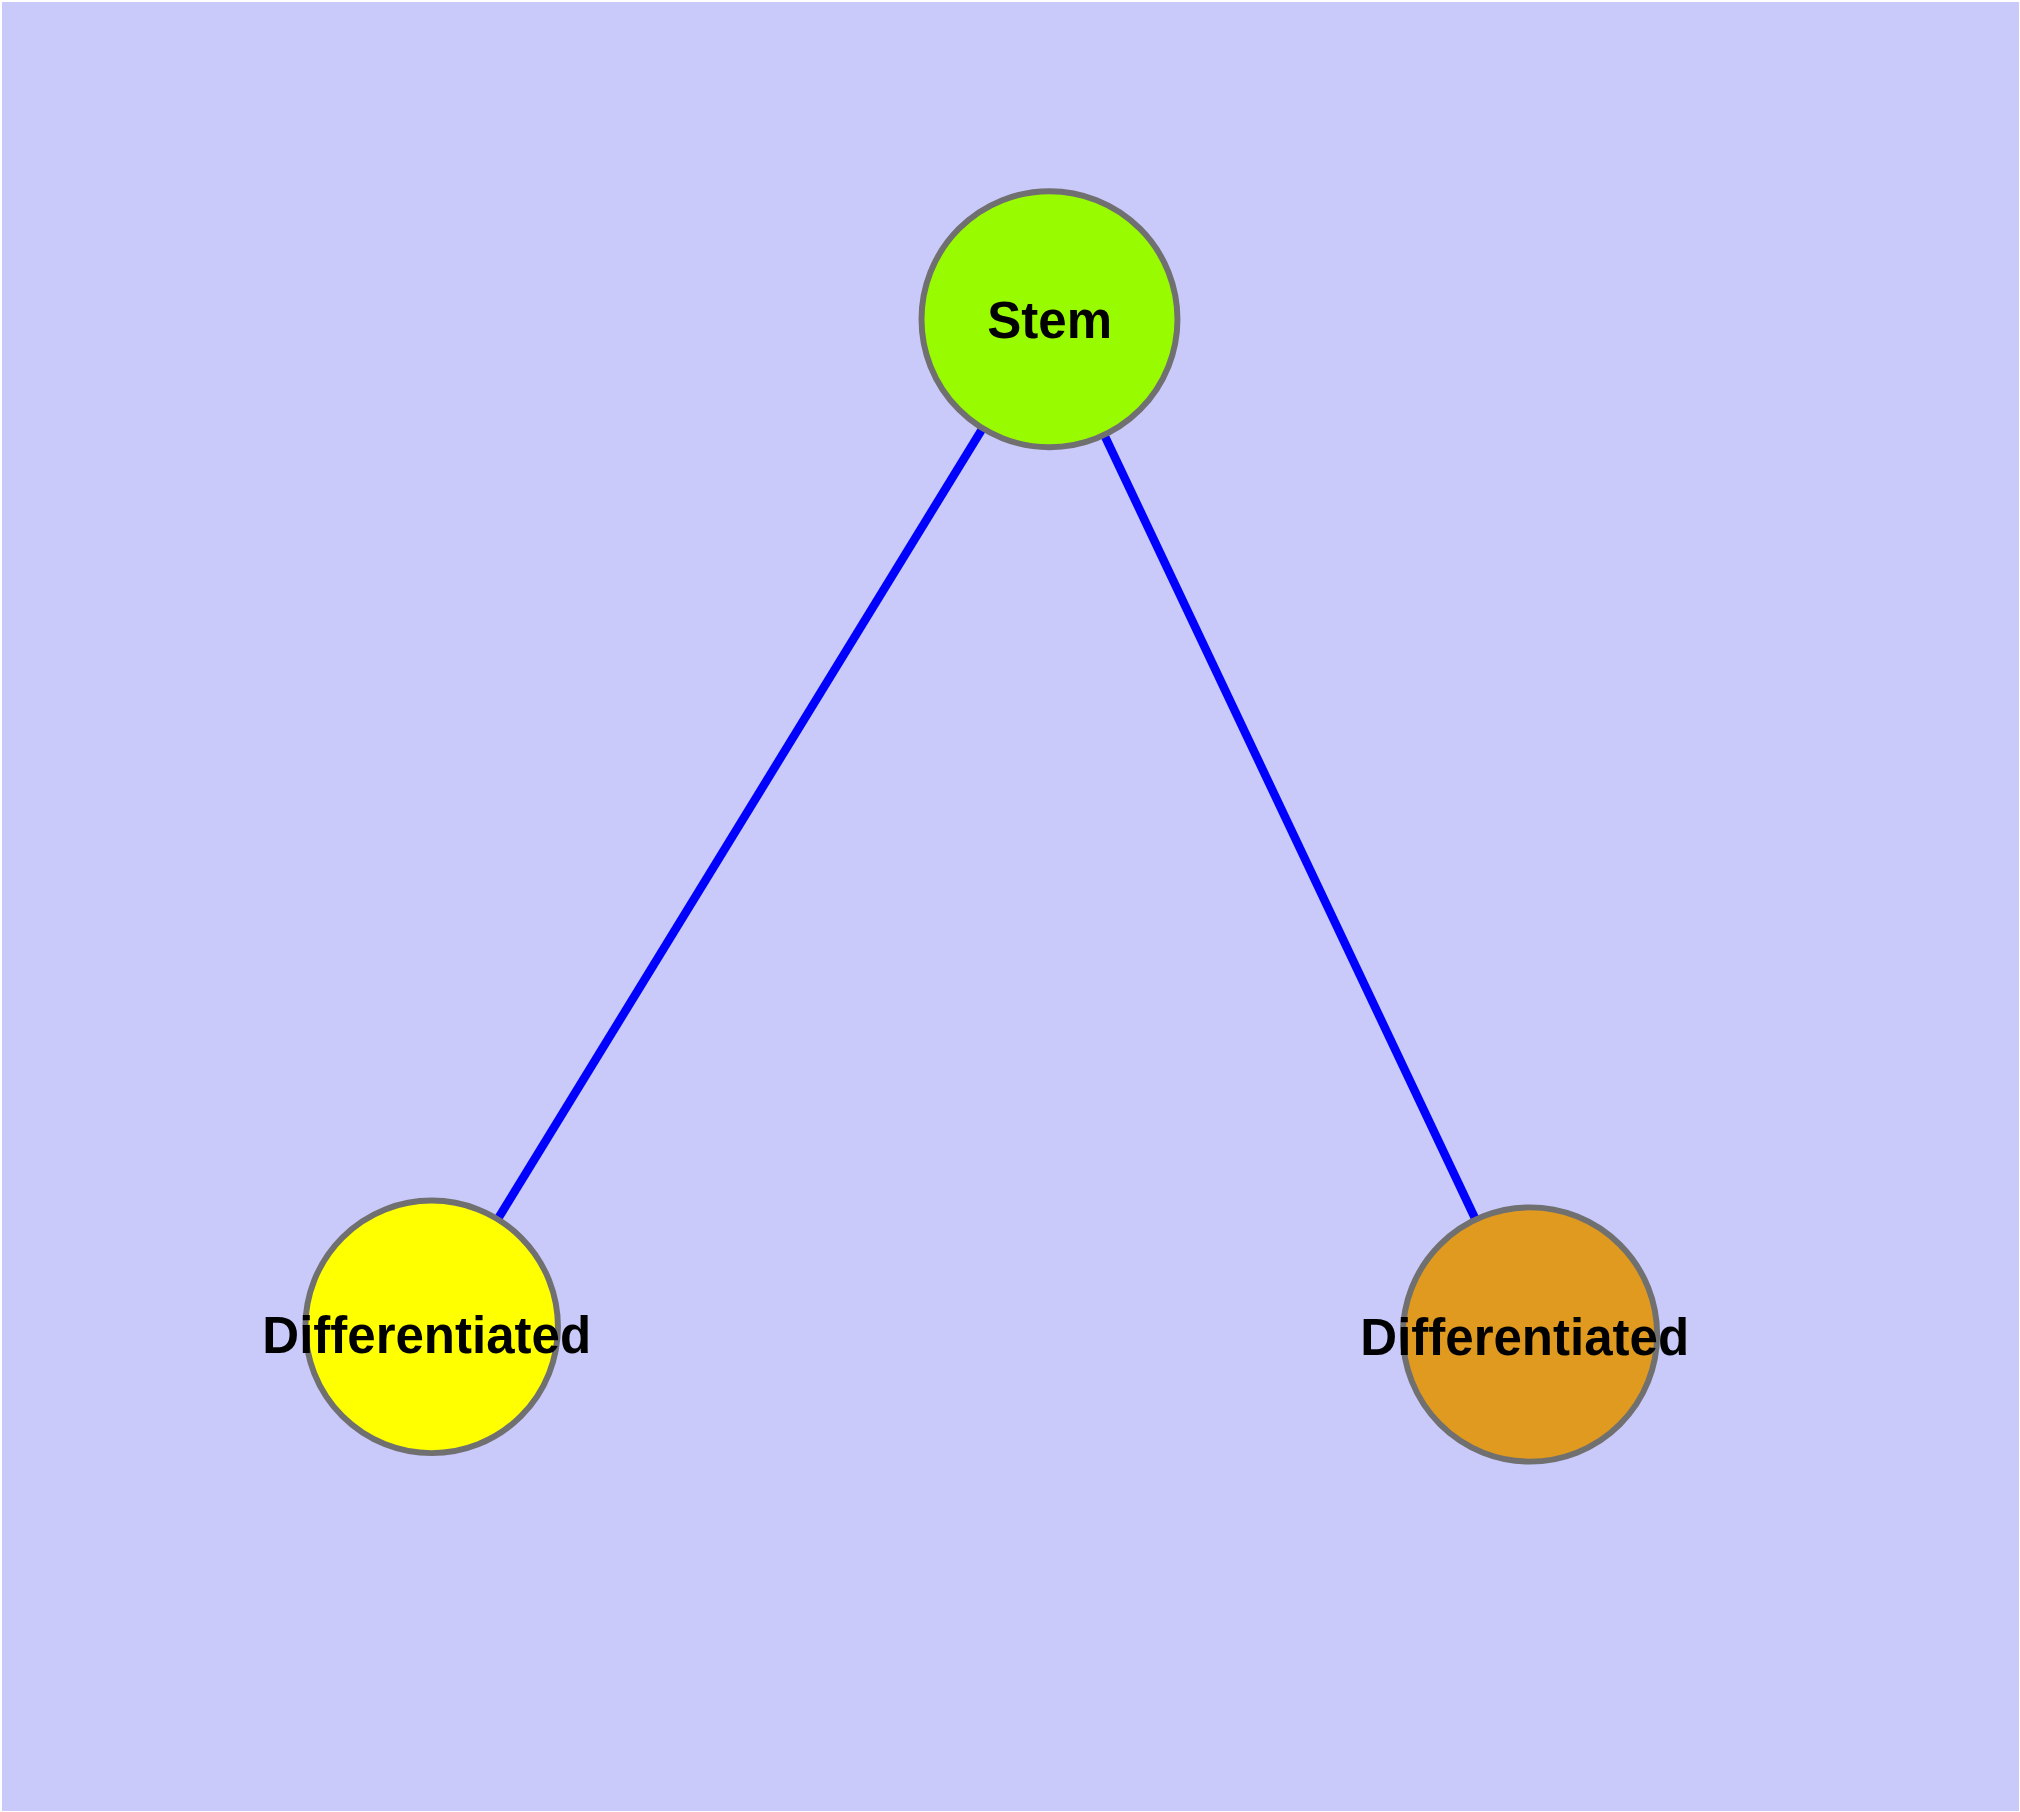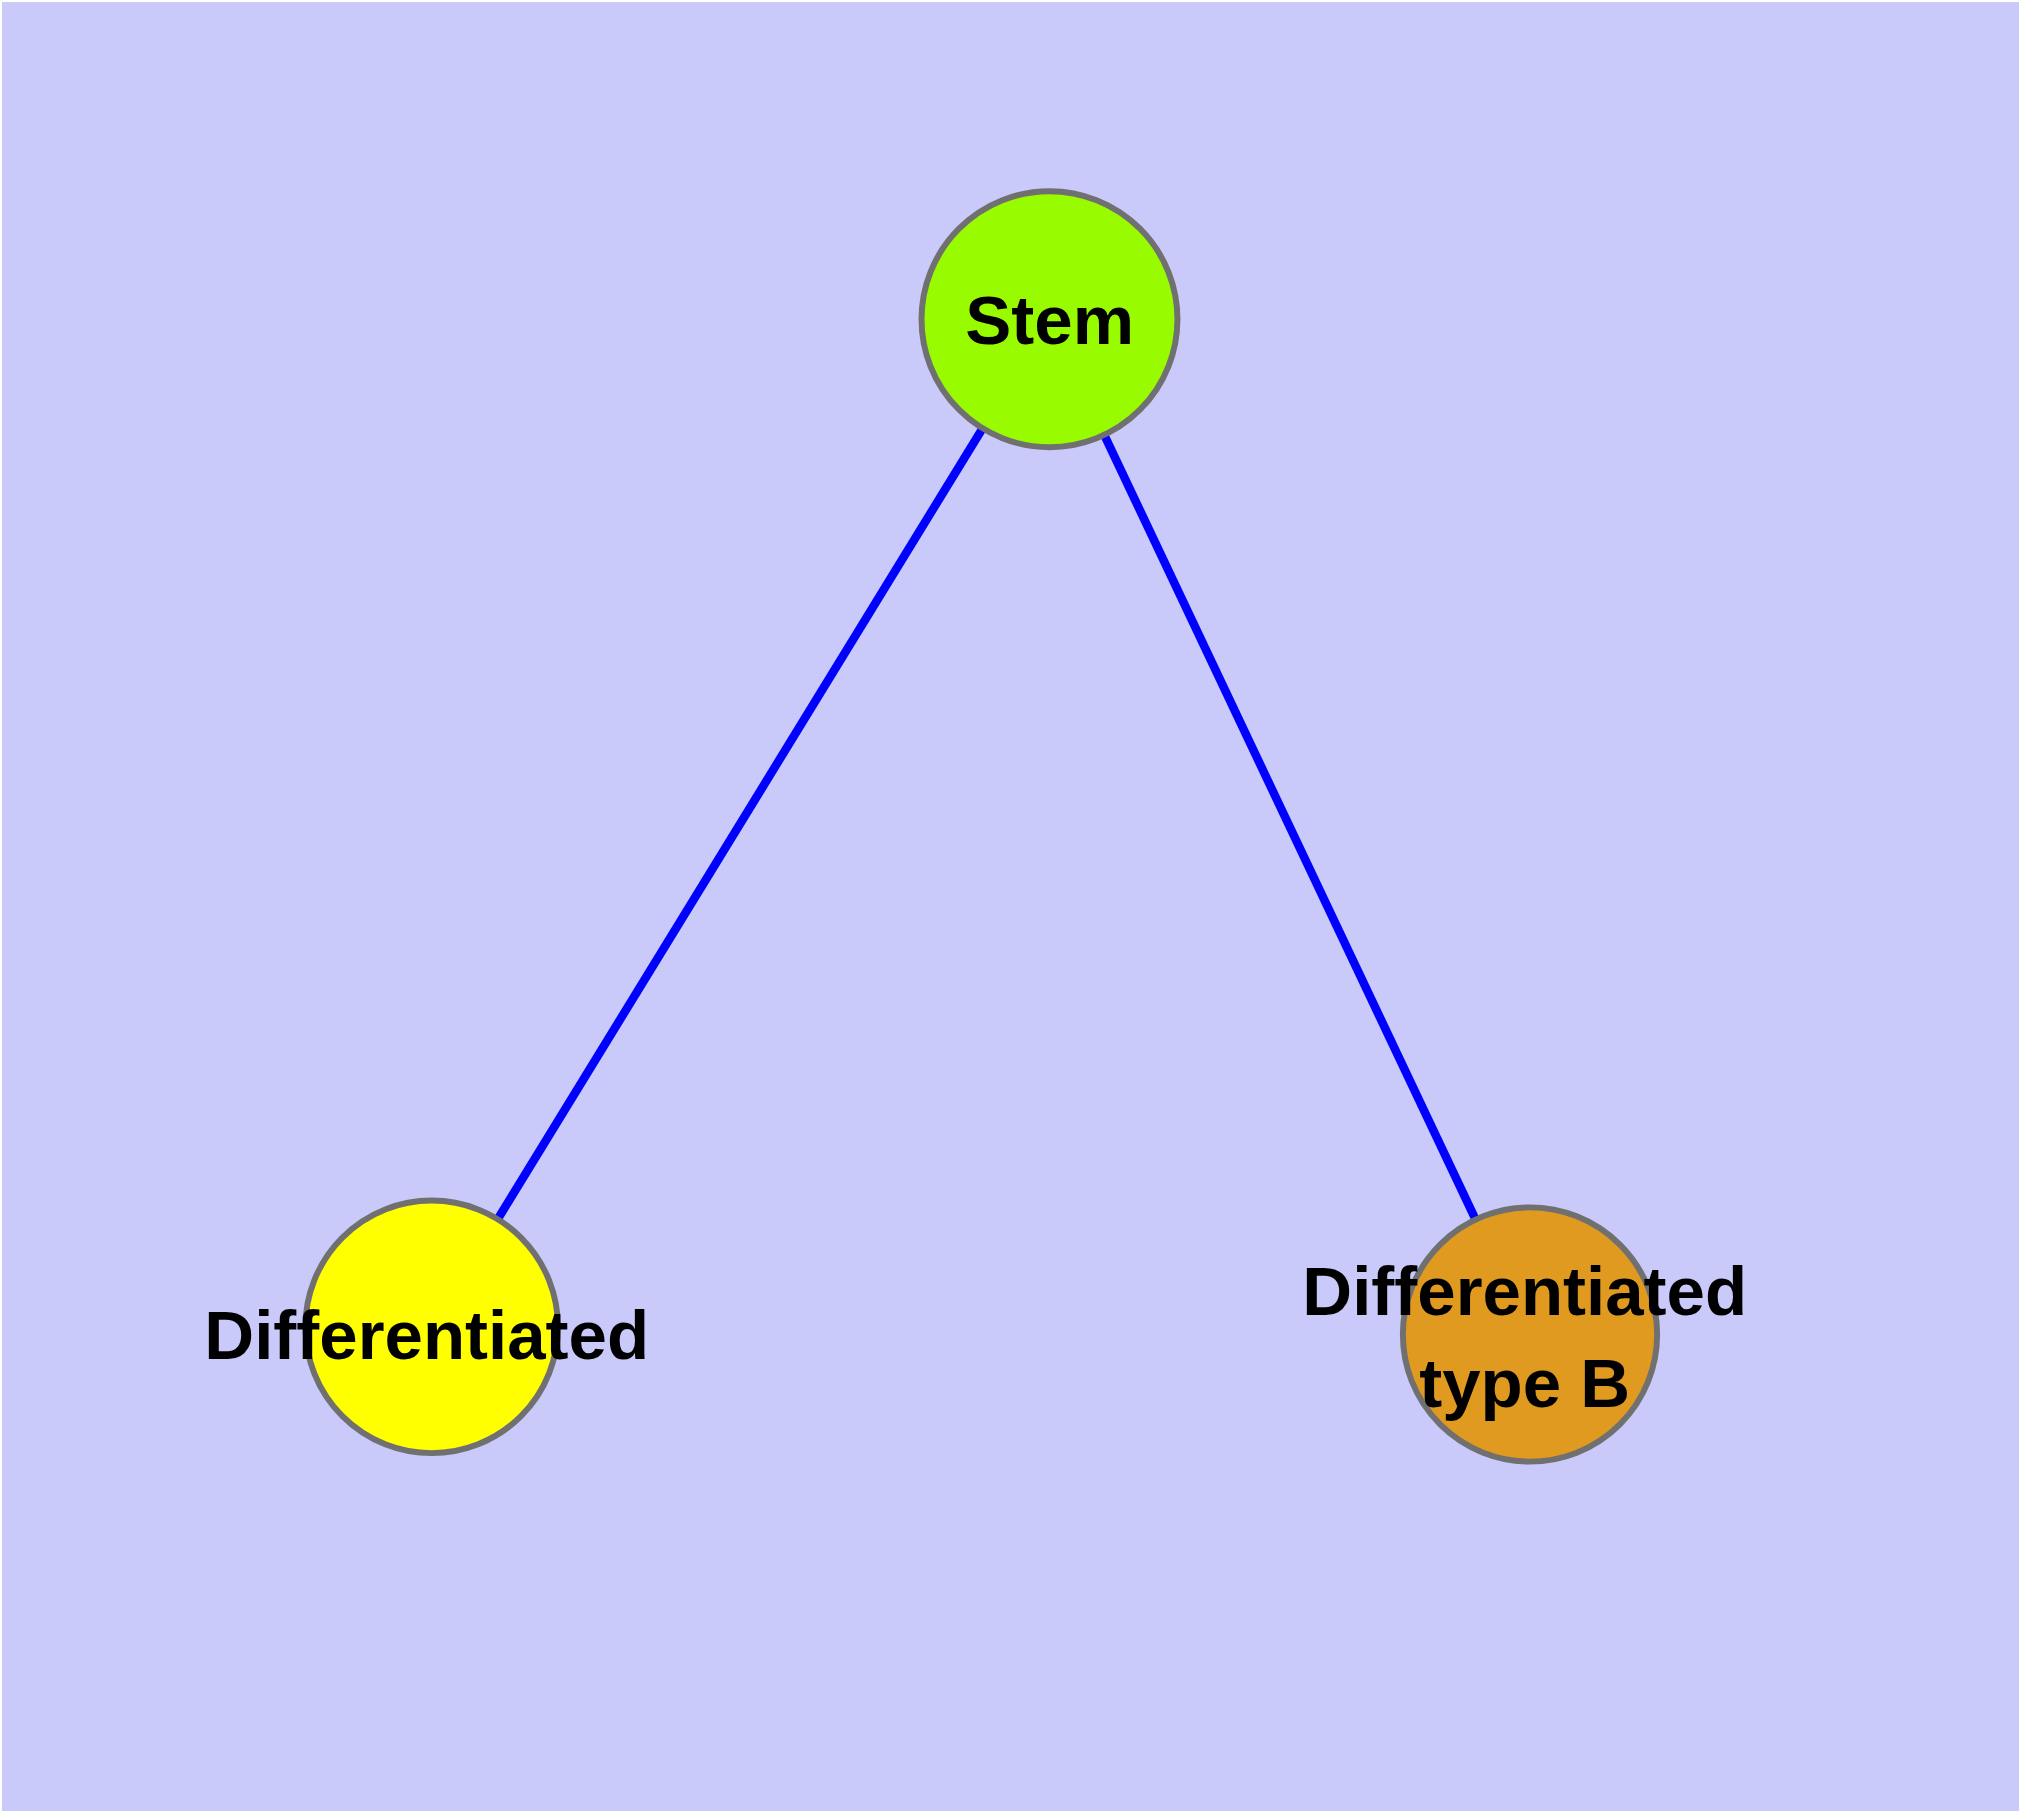--- a/index.html
+++ b/index.html
@@ -24,21 +24,21 @@
     left: 0;
     top: 0;
     width: 2017px;
     height: 1809px;
   }
   .node-label {
     position: absolute;
     transform: translate(-50%, -50%);
     color: #000000;
     font-weight: bold;
-    font-size: 69px;
+    font-size: 51px;
     line-height: 92px;
     text-align: center;
     white-space: nowrap;
     letter-spacing: 0;
   }
   .label-stem   { left: 1048px; top: 319px;  }
   .label-type-a { left: 425px;  top: 1334px; }
   .label-type-b { left: 1523px; top: 1336px; }
 </style>
 </head>
@@ -57,17 +57,16 @@
   </svg>
 
   <div class="node-label label-stem">Stem</div>
 
   <div class="node-label label-type-a">
     <div>Differentiated</div>
   </div>
 
   <div class="node-label label-type-b">
     <div>Differentiated</div>
-    <div>type B</div>
   </div>
 
 </div>
 
 
 </body></html>

